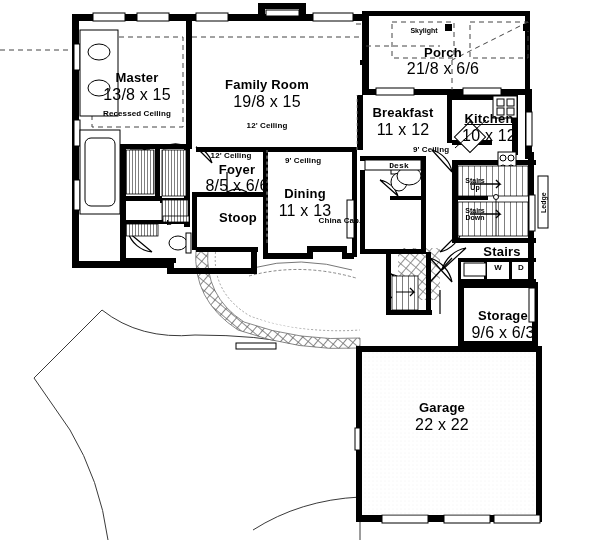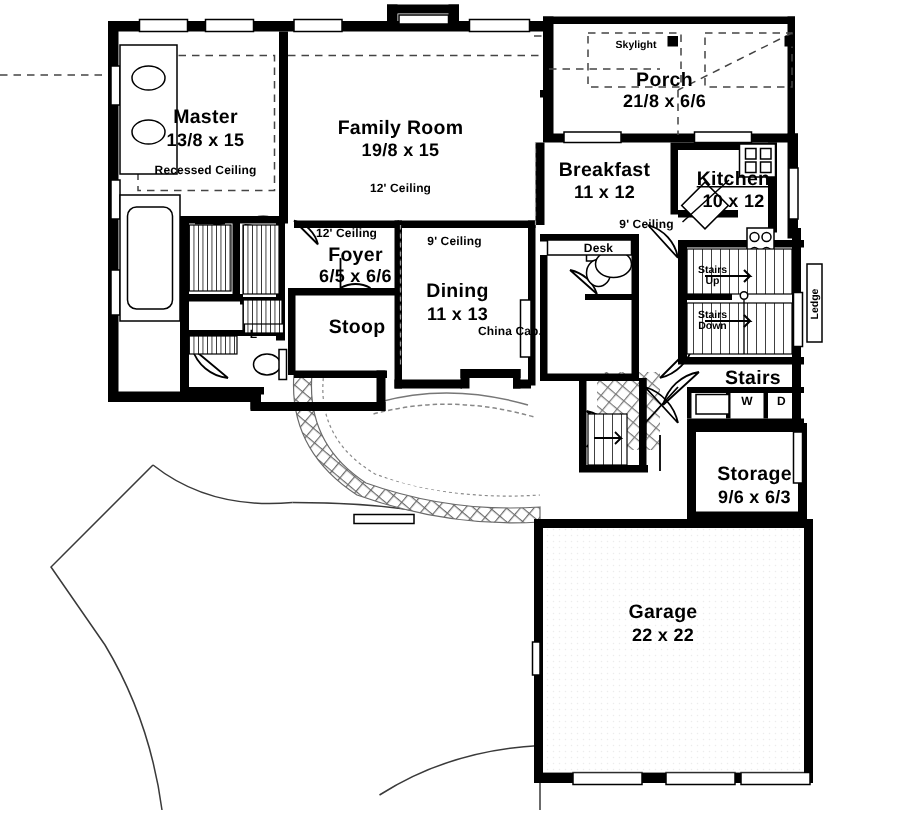--- a/index.html
+++ b/index.html
@@ -32,22 +32,22 @@
     line-height: 1.05;
     text-align: center;
     transform: translateX(-50%);
   }
   .room-name {
     font-size: 13px;
     font-weight: bold;
     letter-spacing: 0.2px;
   }
   .room-dim {
-    font-size: 12px;
-    font-weight: bold;
+    font-size: 16px;
+    font-weight: normal;
     letter-spacing: 0.2px;
   }
   .note {
     font-size: 8px;
     font-weight: bold;
     letter-spacing: 0.1px;
   }
   .note-sm {
     font-size: 7px;
     font-weight: bold;
@@ -354,21 +354,21 @@
     <div class="lbl room-name" style="left:403px; top:106px;">Breakfast</div>
     <div class="lbl room-dim" style="left:403px; top:122px;">11 x 12</div>
 
     <div class="lbl room-name" style="left:489px; top:112px;text-decoration:underline;">Kitchen</div>
     <div class="lbl room-dim" style="left:489px; top:128px;">10 x 12</div>
 
     <div class="lbl room-name" style="left:443px; top:46px;">Porch</div>
     <div class="lbl room-dim" style="left:443px; top:61px;">21/8 x 6/6</div>
 
     <div class="lbl room-name" style="left:237px; top:163px;">Foyer</div>
-    <div class="lbl room-dim" style="left:237px; top:178px;">6/5 x 6/6</div>
+    <div class="lbl room-dim" style="left:237px; top:178px;">8/5 x 6/6</div>
 
     <div class="lbl room-name" style="left:305px; top:187px;">Dining</div>
     <div class="lbl room-dim" style="left:305px; top:203px;">11 x 13</div>
 
     <div class="lbl room-name" style="left:238px; top:211px;">Stoop</div>
 
     <div class="lbl room-name" style="left:502px; top:245px;">Stairs</div>
 
     <div class="lbl room-name" style="left:503px; top:309px;">Storage</div>
     <div class="lbl room-dim" style="left:503px; top:325px;">9/6 x 6/3</div>
@@ -377,21 +377,21 @@
     <div class="lbl room-dim" style="left:442px; top:417px;">22 x 22</div>
   </div>
 
   <div>
     <div class="lbl note" style="left:137px; top:110px;">Recessed Ceiling</div>
     <div class="lbl note" style="left:267px; top:122px;">12' Ceiling</div>
     <div class="lbl note" style="left:231px; top:152px;">12' Ceiling</div>
     <div class="lbl note" style="left:303px; top:157px;">9' Ceiling</div>
     <div class="lbl note" style="left:431px; top:146px;">9' Ceiling</div>
     <div class="lbl note" style="left:340px; top:217px;">China Cab.</div>
-    <div class="lbl note" style="left:399px; top:162px;">Desk</div>
+    <div class="lbl note" style="left:399px; top:162px;font-family:Liberation Mono, monospace;">Desk</div>
     <div class="lbl note-sm" style="left:424px; top:27px;">Skylight</div>
     <div class="lbl note-sm" style="left:475px; top:177px; white-space:pre-line;">Stairs
 Up</div>
     <div class="lbl note-sm" style="left:475px; top:207px; white-space:pre-line;">Stairs
 Down</div>
     <div class="lbl note" style="left:498px; top:264px;">W</div>
     <div class="lbl note" style="left:521px; top:264px;">D</div>
     <div class="lbl note" style="left:169px; top:219px;">L</div>
     <div class="lbl note-sm vert" style="left:544px; top:199px;">Ledge</div>
   </div>

